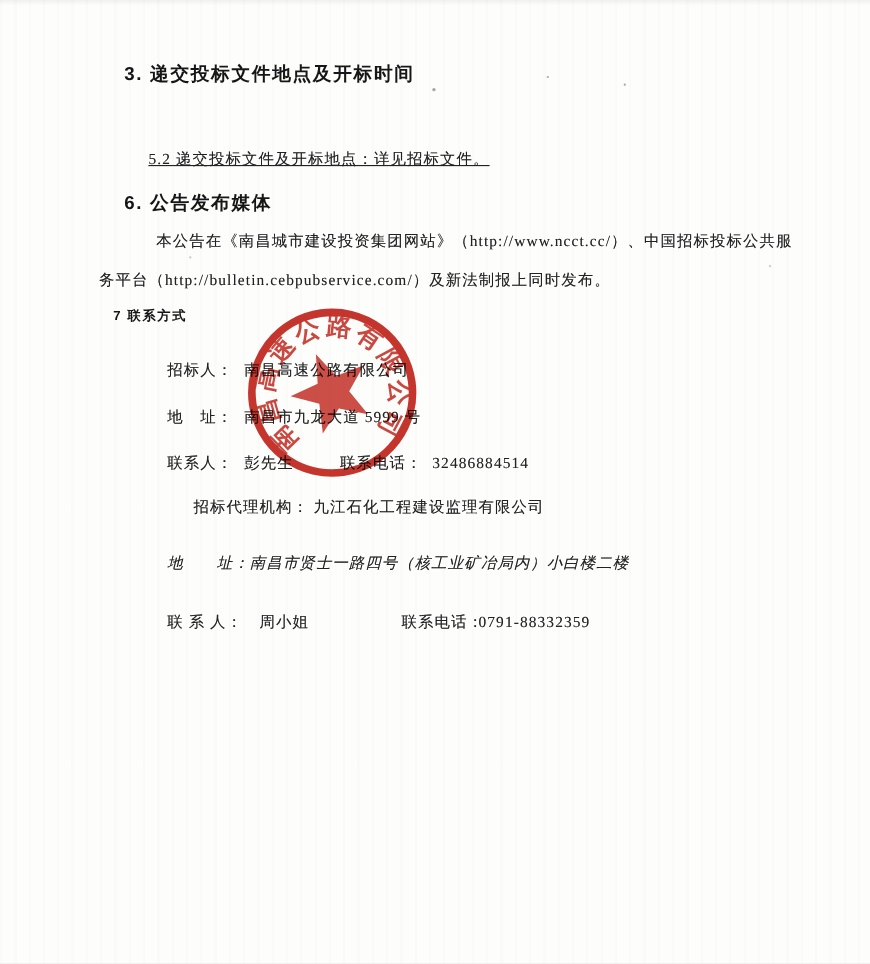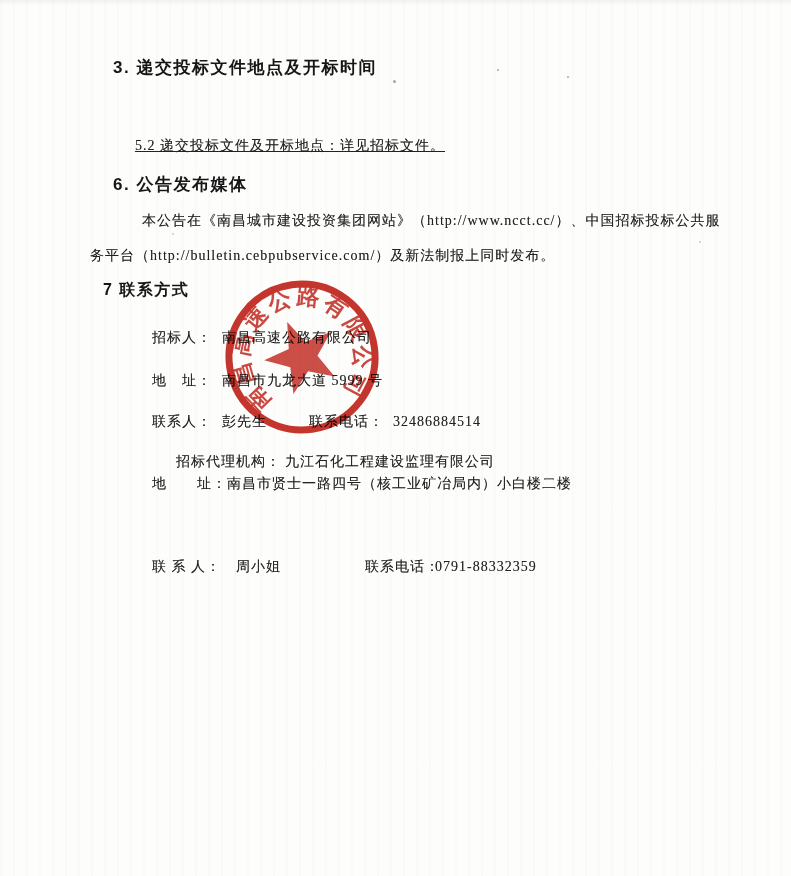--- a/index.html
+++ b/index.html
@@ -23,24 +23,24 @@
     font-family:"Liberation Sans","DejaVu Sans",sans-serif;
     font-weight:bold;font-size:17px;letter-spacing:1.5px;color:#161616;
   }
   .body-text{font-size:14px;letter-spacing:1px;color:#222;text-shadow:0 0 0.5px rgba(0,0,0,0.35);}
   #sec5-heading{left:113px;top:57px;}
   #item-5-1{left:135px;top:102px;}
   #item-5-2{left:135px;top:137px;text-decoration:underline;}
   #sec6-heading{left:113px;top:174px;}
   #para-line1{left:118px;top:212px;margin-left:24px;}
   #para-line2{left:90px;top:247px;}
-  #sec7-heading{left:103px;top:280px;font-size:16px;}
+  #sec7-heading{left:103px;top:280px;font-size:12px;}
   .contact-row{left:152px;}
   #row1{top:329px;} #row2{top:372px;} #row3{top:413px;}
-  #row4{top:453px;} #row5{top:475px;} #row6{top:538px;margin-top:20px;}
+  #row4{top:453px;} #row5{top:504px;font-style:italic;} #row6{top:538px;margin-top:20px;}
   .lbl,.val{display:inline-block;vertical-align:top;}
   #row1 .lbl,#row2 .lbl,#row3 .lbl{width:70px;}
   #row3 .val1{width:87px;}
   #row3 .lbl2{width:84px;}
   #row4 .lbl{margin-right:4px;margin-left:24px;}
   #row6 .lbl{width:84px;}
   #row6 .val1{width:129px;}
   #row6 .lbl2{width:70px;}
   #company-seal{
     position:absolute;left:202px;top:257px;width:200px;height:200px;

